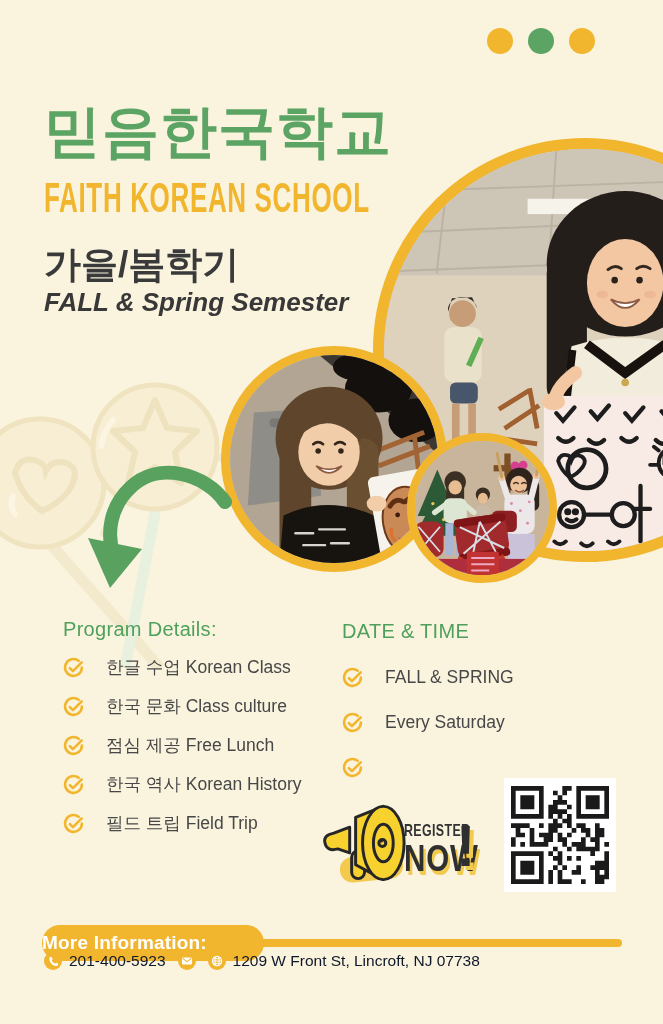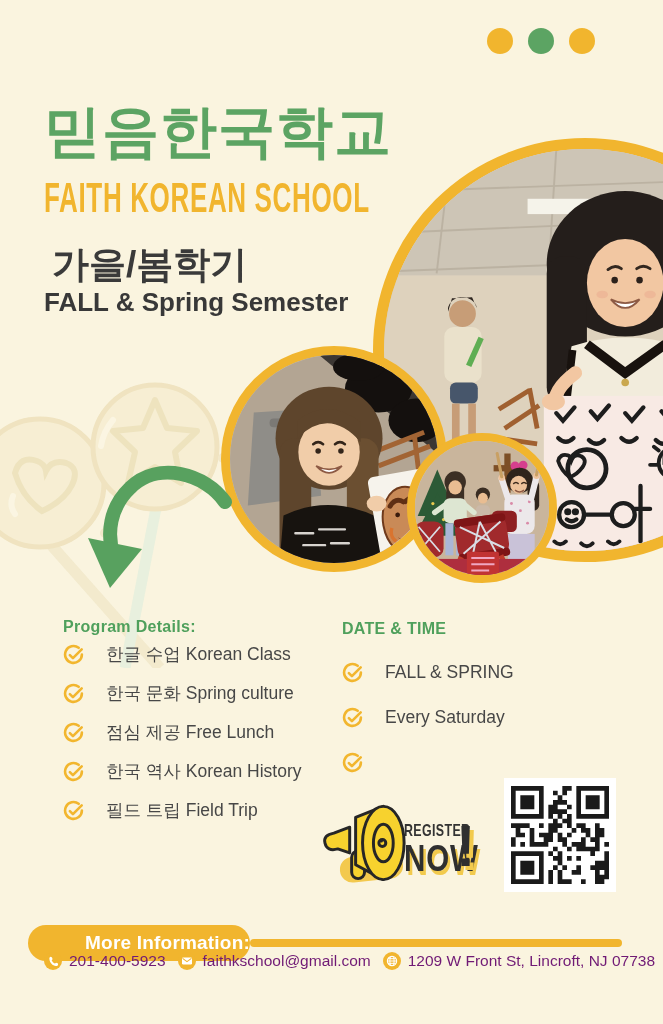--- a/index.html
+++ b/index.html
@@ -10,62 +10,62 @@
   body{background:#e8e8e8;font-family:"Liberation Sans","DejaVu Sans",sans-serif;}
   .poster{position:relative;width:663px;height:1024px;background:var(--background);overflow:hidden;}
 
   
   .dots{position:absolute;left:487px;top:28px;display:flex;gap:15px;z-index:4;}
   .dot{width:26px;height:26px;border-radius:50%;}
 
   
   .title-ko{position:absolute;left:44px;top:94px;font-size:57px;font-weight:800;color:var(--green);letter-spacing:1px;z-index:4;white-space:nowrap;}
   .title-en{position:absolute;left:44px;top:174px;font-size:42px;font-weight:800;color:var(--yellow);transform:scaleX(.62);transform-origin:left center;letter-spacing:1px;white-space:nowrap;z-index:4;}
-  .sem-ko{position:absolute;left:52px;top:240px;font-size:37px;font-weight:800;color:#3A3A3A;z-index:4;white-space:nowrap;}
-  .sem-en{position:absolute;left:44px;top:287px;font-size:26px;font-weight:700;color:#383838;z-index:4;white-space:nowrap;}
+  .sem-ko{position:absolute;left:44px;top:240px;font-size:37px;font-weight:800;color:#3A3A3A;z-index:4;white-space:nowrap;}
+  .sem-en{position:absolute;left:44px;top:287px;font-size:26px;font-weight:700;color:#383838;z-index:4;white-space:nowrap;font-style:italic;}
 
   
   .circle{position:absolute;border-radius:50%;border:10px solid var(--yellow);overflow:hidden;background:#cfc5b4;}
   .circle svg{width:100%;height:100%;display:block;}
   .circle-big{left:373px;top:138px;width:424px;height:424px;border-width:11px;z-index:1;}
   .circle-mask{left:221px;top:346px;width:226px;height:226px;border-width:9px;z-index:2;}
   .circle-drums{left:407px;top:433px;width:150px;height:150px;border-width:8px;z-index:3;}
 
   .decor{position:absolute;left:-15px;top:368px;width:280px;height:300px;z-index:0;opacity:.8;}
   .arrow{position:absolute;left:80px;top:452px;width:155px;height:148px;z-index:2;}
 
   
   .section{position:absolute;z-index:4;}
   .program{left:63px;top:618px;width:280px;}
   .schedule{left:342px;top:620px;width:230px;}
-  .section-heading{font-size:16px;font-weight:700;color:var(--heading-green);margin-bottom:6px;letter-spacing:.3px;}
+  .section-heading{font-size:20px;font-weight:400;color:var(--heading-green);margin-bottom:14px;letter-spacing:.3px;}
   .check-row{display:flex;align-items:center;gap:22px;margin-bottom:15px;}
   .schedule .check-row{margin-bottom:16px;margin-top:24px;}
   .check-row svg{flex:0 0 21px;}
   .check-row .label{font-size:17.5px;color:#474747;white-space:nowrap;}
   .check-row sup{font-size:11px;}
 
   
   .megaphone{position:absolute;left:320px;top:793px;width:94px;height:100px;z-index:4;}
   .register-text{position:absolute;left:404px;top:821px;z-index:4;}
   .register-line1{font-size:17px;font-weight:800;color:#333;transform:scaleX(.73);transform-origin:left;letter-spacing:.5px;white-space:nowrap;}
   .register-line2{font-size:36px;font-weight:800;color:#2f2f2f;transform:scaleX(.82);transform-origin:left;letter-spacing:1px;white-space:nowrap;text-shadow:3px 4px 0 #F2CA4D;line-height:1.0;}
   .bang{position:absolute;left:456px;top:812px;font-size:58px;font-weight:800;color:#2f2f2f;text-shadow:4px 4px 0 #F2CA4D;z-index:4;}
 
   
   .qr{position:absolute;left:504px;top:778px;width:112px;height:114px;background:#fff;display:flex;align-items:center;justify-content:center;z-index:4;}
 
   
-  .pill{position:absolute;left:28px;top:925px;width:222px;height:36px;background:var(--yellow);border-radius:18px;display:flex;align-items:center;justify-content:flex-end;z-index:4;}
+  .pill{position:absolute;left:42px;top:925px;width:222px;height:36px;background:var(--yellow);border-radius:18px;display:flex;align-items:center;justify-content:flex-start;z-index:4;}
   .pill .pill-label{color:#fff;font-size:19px;font-weight:800;letter-spacing:.2px;}
   .info-line{position:absolute;left:250px;top:939px;width:372px;height:8px;border-radius:4px;background:var(--yellow);z-index:3;}
   .contacts{position:absolute;left:44px;top:952px;width:606px;display:flex;align-items:center;gap:12px;z-index:4;}
   .contact{display:flex;align-items:center;gap:7px;}
   .badge{width:18px;height:18px;border-radius:50%;background:var(--yellow);display:flex;align-items:center;justify-content:center;flex:0 0 18px;}
-  .contact .clabel{font-size:15.5px;color:#701a75;font-weight:500;white-space:nowrap;}
+  .contact .clabel{font-size:15.5px;color:#0f172a;font-weight:500;white-space:nowrap;}
 </style>
 </head>
 <body>
 
 <div class="poster">
 
   <div class="dots">
     <span class="dot" style="background: rgb(241, 181, 46);"></span>
     <span class="dot" style="background: rgb(92, 164, 99);"></span>
     <span class="dot" style="background: rgb(241, 181, 46);"></span>
@@ -291,21 +291,21 @@
           <path d="M19.8 11a8.8 8.8 0 1 1-3.4-7" fill="none" stroke="#F2B62E" stroke-width="2.7" stroke-linecap="round"></path>
           <path d="M7.2 11.6l3.2 3.2L19.6 5.6" fill="none" stroke="#F2B62E" stroke-width="2.7" stroke-linecap="round" stroke-linejoin="round"></path>
         </svg>
       <span class="label">한글 수업 Korean Class</span>
     </div>
     <div class="check-row">
       <svg width="21" height="21" viewBox="0 0 22 22">
           <path d="M19.8 11a8.8 8.8 0 1 1-3.4-7" fill="none" stroke="#F2B62E" stroke-width="2.7" stroke-linecap="round"></path>
           <path d="M7.2 11.6l3.2 3.2L19.6 5.6" fill="none" stroke="#F2B62E" stroke-width="2.7" stroke-linecap="round" stroke-linejoin="round"></path>
         </svg>
-      <span class="label">한국 문화 Spring culture</span>
+      <span class="label">한국 문화 Class culture</span>
     </div>
     <div class="check-row">
       <svg width="21" height="21" viewBox="0 0 22 22">
           <path d="M19.8 11a8.8 8.8 0 1 1-3.4-7" fill="none" stroke="#F2B62E" stroke-width="2.7" stroke-linecap="round"></path>
           <path d="M7.2 11.6l3.2 3.2L19.6 5.6" fill="none" stroke="#F2B62E" stroke-width="2.7" stroke-linecap="round" stroke-linejoin="round"></path>
         </svg>
       <span class="label">점심 제공 Free Lunch</span>
     </div>
     <div class="check-row">
       <svg width="21" height="21" viewBox="0 0 22 22">
@@ -385,21 +385,20 @@
       </span>
       <span class="clabel">201-400-5923</span>
     </div>
     <div class="contact">
       <span class="badge">
         <svg width="12" height="12" viewBox="0 0 12 12">
             <rect x="1" y="2.6" width="10" height="6.8" rx="1.2" fill="#fff"></rect>
             <path d="M1.6 3.4 L6 6.6 L10.4 3.4" stroke="#F1B52E" stroke-width="1.1" fill="none"></path>
           </svg>
       </span>
-      <span class="clabel">faithkschool@gmail.com</span>
     </div>
     <div class="contact">
       <span class="badge">
         <svg width="12" height="12" viewBox="0 0 12 12" fill="none" stroke="#fff">
             <circle cx="6" cy="6" r="4.6" stroke-width="1.2"></circle>
             <ellipse cx="6" cy="6" rx="2.1" ry="4.6" stroke-width="1"></ellipse>
             <path d="M1.6 6 h8.8 M2.2 3.7 h7.6 M2.2 8.3 h7.6" stroke-width="1"></path>
           </svg>
       </span>
       <span class="clabel">1209 W Front St, Lincroft, NJ 07738</span>

